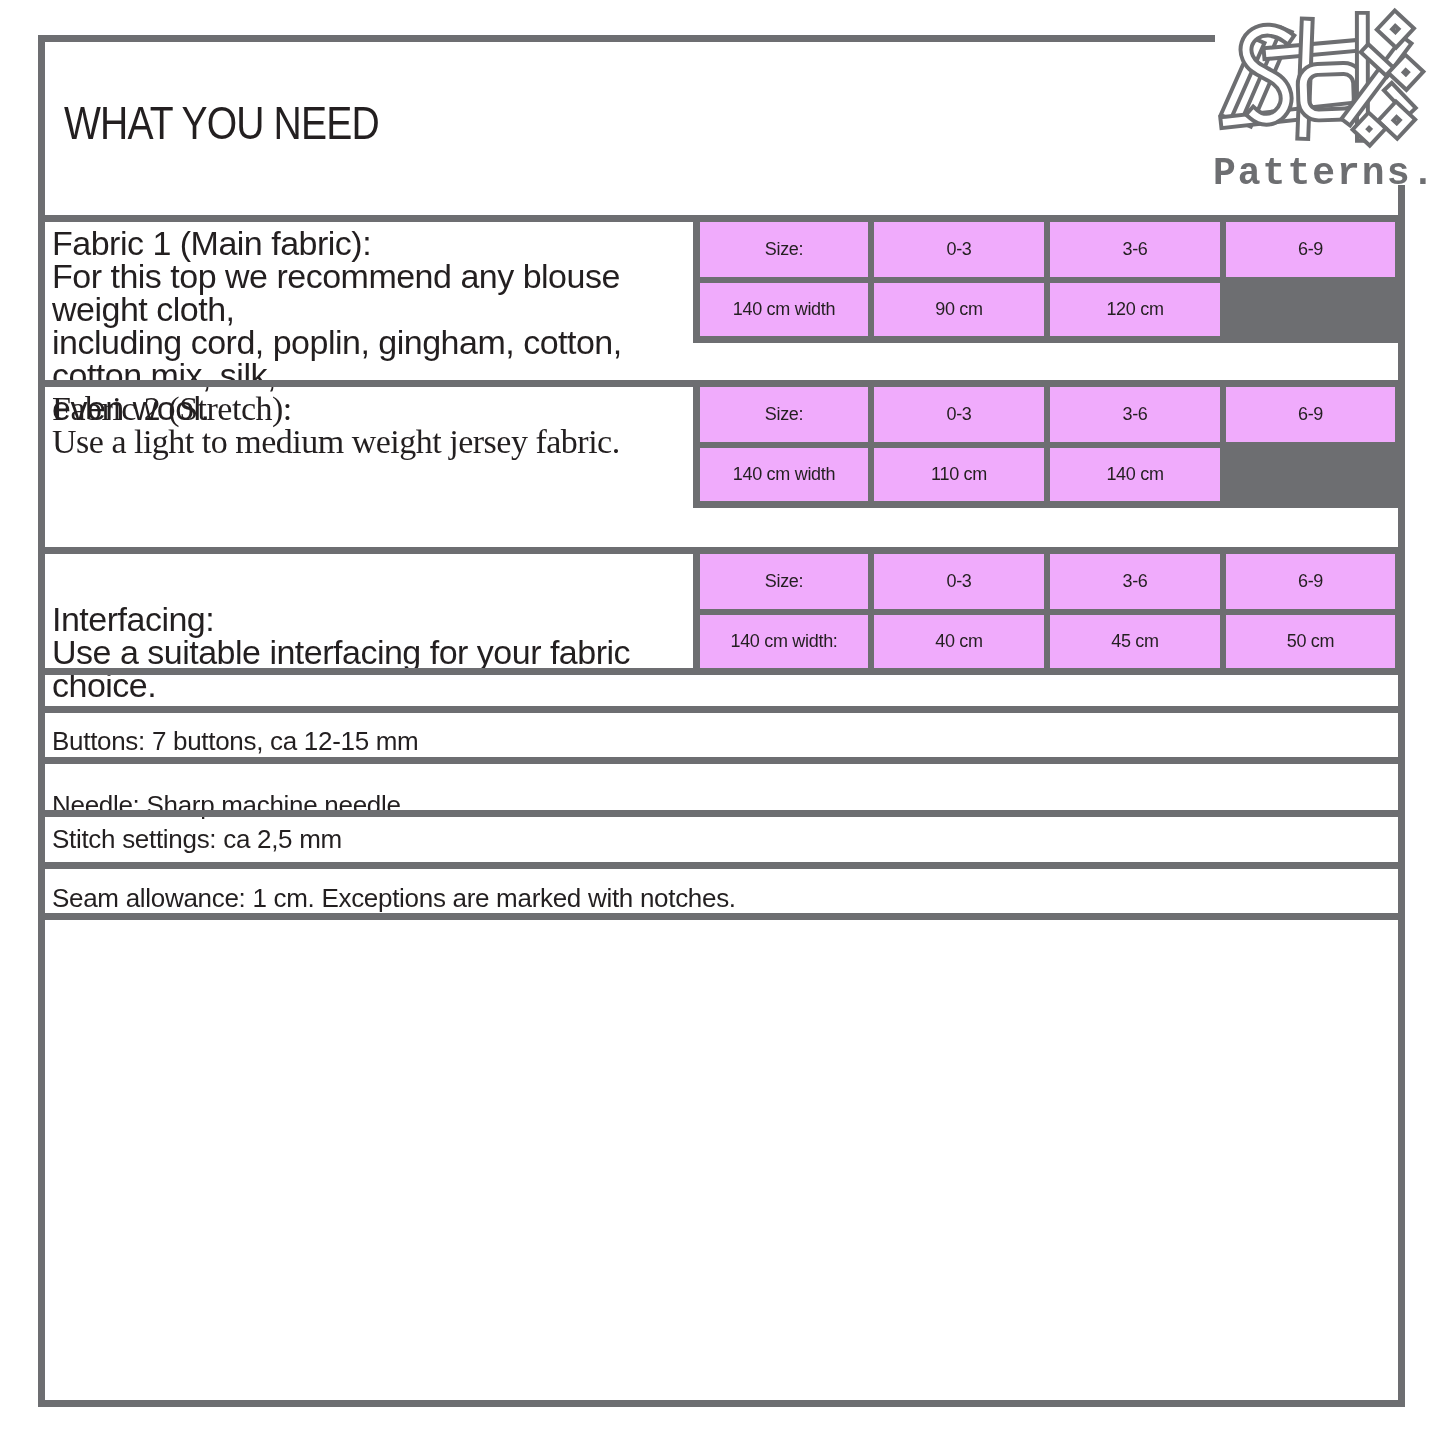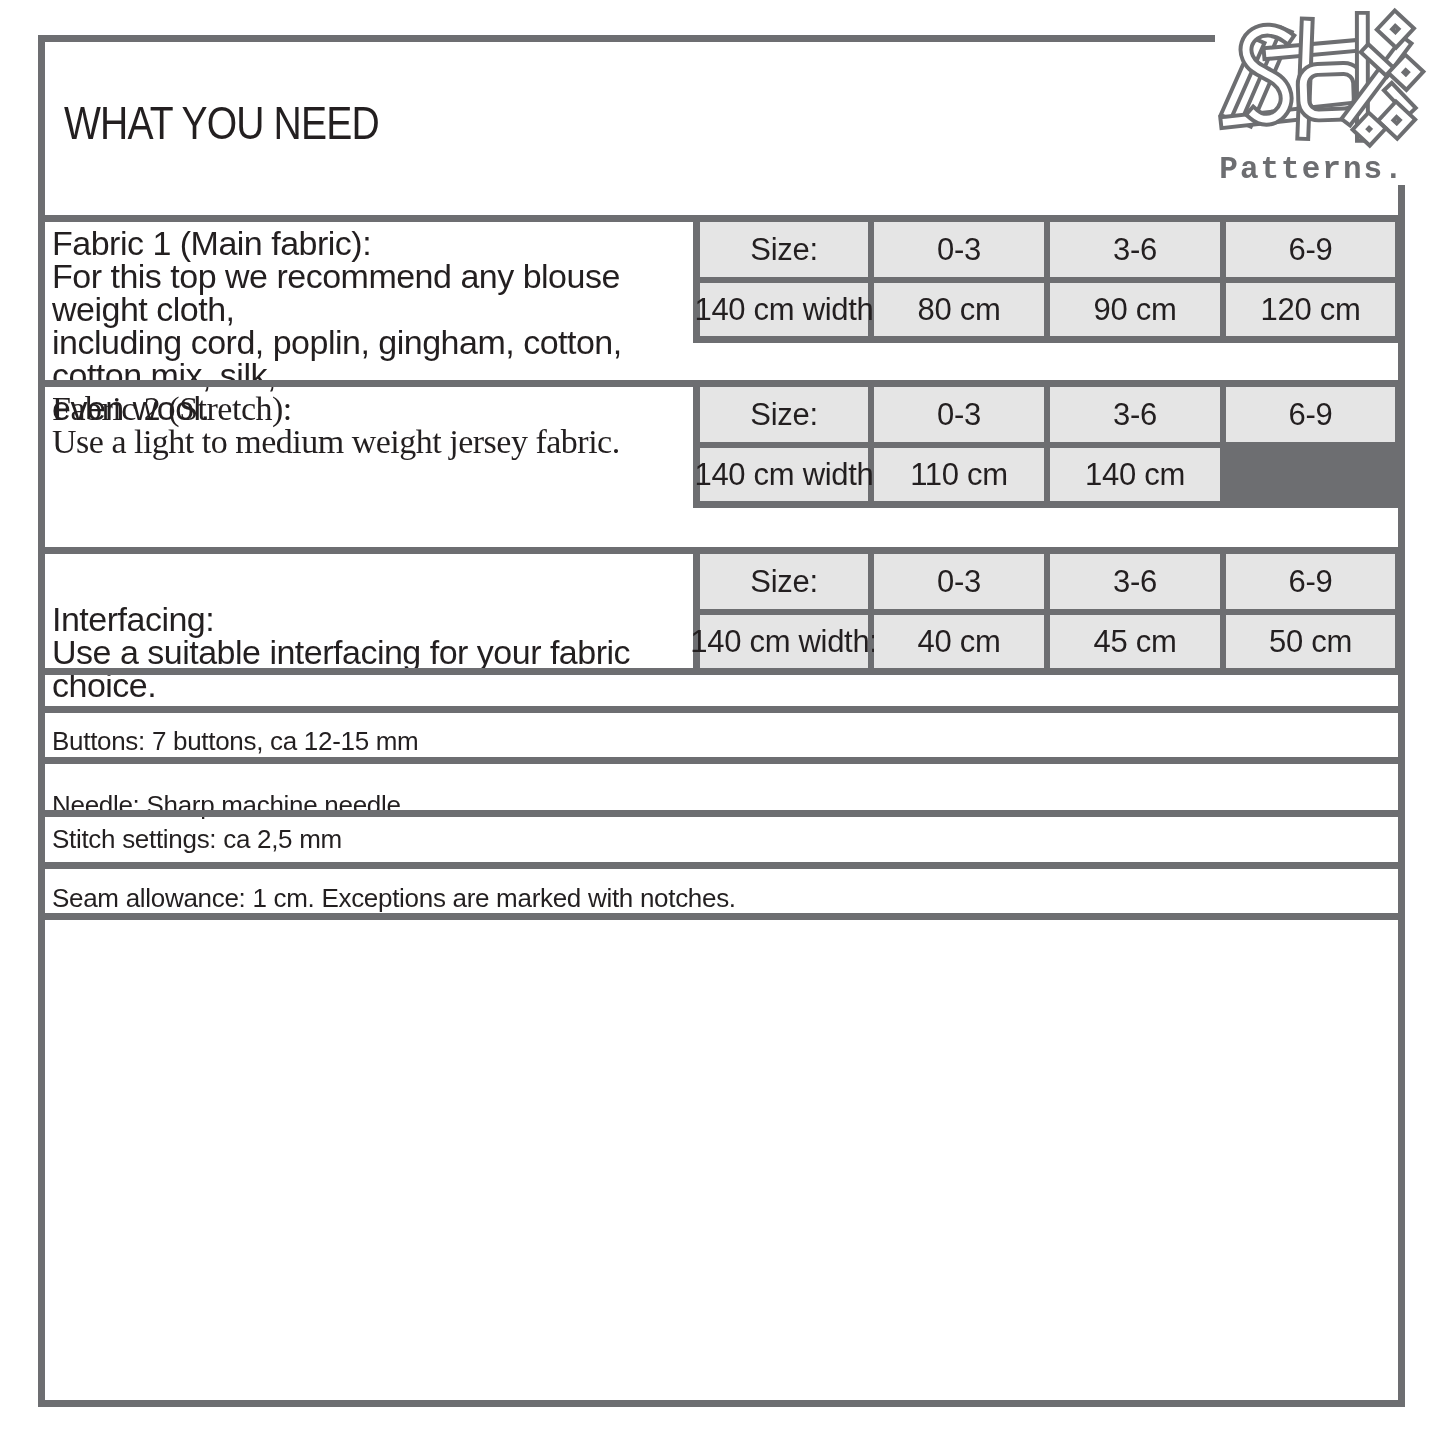--- a/index.html
+++ b/index.html
@@ -32,40 +32,39 @@
   .size-table{
     position:absolute;left:693px;width:709px;
     background:var(--gray);
     display:grid;
     grid-template-columns:168px 170px 170px 1fr;
     grid-template-rows:55px 53px;
     gap:6px;padding:7px;
     box-sizing:border-box;
   }
   .size-table .cell{
-    background:#e5e5e5;
+    background:#f0abfc;
     display:flex;align-items:center;justify-content:center;
-    font-size:31px;letter-spacing:-0.3px;
+    font-size:18px;letter-spacing:-0.3px;
     white-space:nowrap;
   }
   .note-row{
     position:absolute;left:52px;width:1330px;
     display:flex;align-items:center;
     font-size:26px;letter-spacing:-0.3px;
   }
   .logo{position:absolute;left:1213px;top:14px;width:198px;}
   .logo svg{display:block;overflow:visible;}
   .logo-word{
     margin-top:4px;
     font-family:"Liberation Mono",monospace;
     font-weight:bold;
-    font-size:31px;
+    font-size:38px;
     letter-spacing:2px;
     color:var(--gray);
-    text-align:center;
     white-space:nowrap;
   }
   
   .t-o{fill:none;stroke:var(--gray);stroke-width:15;stroke-linecap:square;stroke-linejoin:miter;}
   .t-i{fill:none;stroke:#ffffff;stroke-width:7;stroke-linecap:square;stroke-linejoin:miter;}
 </style>
 </head>
 <body>
 
 <div class="canvas">
@@ -119,21 +118,20 @@
   <div class="section-text" style="top:227px;">Fabric 1 (Main fabric):
 For this top we recommend any blouse weight cloth,
 including cord, poplin, gingham, cotton, cotton mix, silk,
 even wool.</div>
   <div class="size-table" style="top:215px;">
     <div class="cell">Size:</div>
     <div class="cell">0-3</div>
     <div class="cell">3-6</div>
     <div class="cell">6-9</div>
     <div class="cell">140 cm width</div>
-    <div class="cell">80 cm</div>
     <div class="cell">90 cm</div>
     <div class="cell">120 cm</div>
   </div>
 
   <div class="hline" style="top:380px;"></div>
   <div class="section-text" style="top:392px;font-family:Liberation Serif, serif;">Fabric 2 (Stretch):
 Use a light to medium weight jersey fabric.</div>
   <div class="size-table" style="top:380px;">
     <div class="cell">Size:</div>
     <div class="cell">0-3</div>

